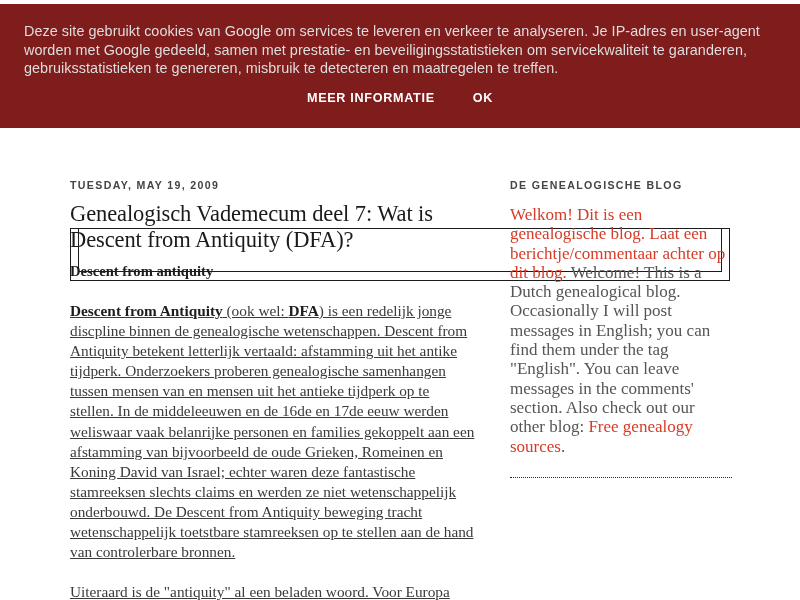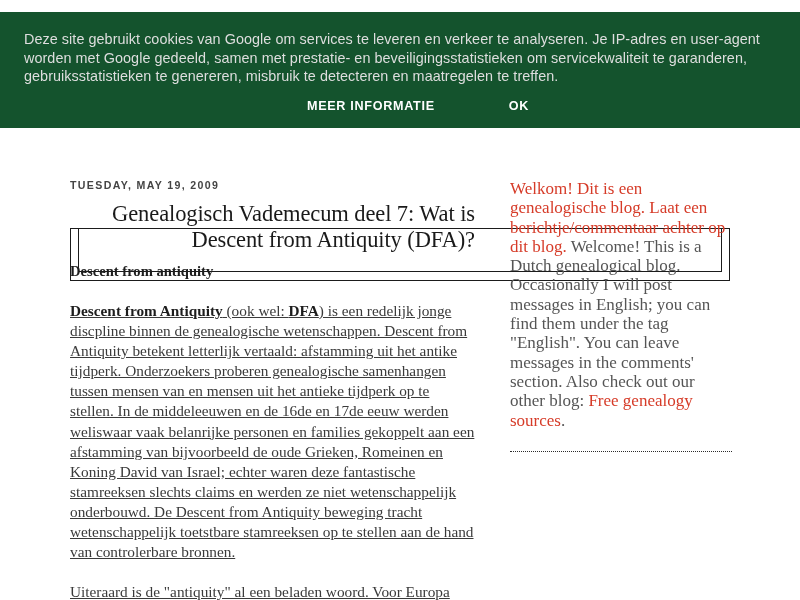--- a/index.html
+++ b/index.html
@@ -11,25 +11,25 @@
     background: #ffffff;
   }
   body {
     font-family: "Liberation Serif", serif;
     color: #333333;
   }
 
   
   #cookie-bar {
     position: absolute;
-    top: 12px;
+    top: 4px;
     left: 0;
     width: 800px;
     height: 139px;
-    background: #14532d;
+    background: #7f1d1d;
     box-sizing: border-box;
     padding: 18px 24px 0 24px;
   }
   #cookie-text {
     font-family: "Liberation Sans", sans-serif;
     font-size: 14.4px;
     line-height: 18.5px;
     color: #dedede;
     letter-spacing: 0.05px;
     margin: 0;
@@ -43,21 +43,20 @@
   .cookie-btn {
     display: inline-block;
     font-family: "Liberation Sans", sans-serif;
     font-size: 12.6px;
     font-weight: bold;
     letter-spacing: 0.7px;
     color: #ffffff;
     cursor: pointer;
     padding: 2px 4px;
     vertical-align: middle;
-    margin-left: 36px;
   }
   #more-info-button { margin-right: 30px; }
 
   
   #header-outer-box {
     position: absolute;
     left: 70px;
     top: 100px;
     width: 660px;
     height: 53px;
@@ -106,21 +105,20 @@
     margin: 0 0 10px 0;
   }
   #post-title {
     font-family: "Liberation Serif", serif;
     font-size: 22.5px;
     font-weight: normal;
     line-height: 26px;
     color: #1a1a1a;
     margin: 0 0 9px 0;
     letter-spacing: -0.1px;
-    text-align: right;
   }
   #post-subtitle {
     font-family: "Liberation Serif", serif;
     font-size: 14.6px;
     font-weight: bold;
     line-height: 18px;
     color: #1d1d1d;
     margin: 0 0 21px 0;
   }
   .post-para {
@@ -185,20 +183,21 @@
       <h1 id="post-title">Genealogisch Vademecum deel 7: Wat is Descent from Antiquity (DFA)?</h1>
 
       <h2 id="post-subtitle">Descent from antiquity</h2>
 
       <p class="post-para"><b>Descent from Antiquity</b><span> (ook wel: </span><b>DFA</b><span>) is een redelijk jonge discpline binnen de genealogische wetenschappen. Descent from Antiquity betekent letterlijk vertaald: afstamming uit het antike tijdperk. Onderzoekers proberen genealogische samenhangen tussen mensen van en mensen uit het antieke tijdperk op te stellen. In de middeleeuwen en de 16de en 17de eeuw werden weliswaar vaak belanrijke personen en families gekoppelt aan een afstamming van bijvoorbeeld de oude Grieken, Romeinen en Koning David van Israel; echter waren deze fantastische stamreeksen slechts claims en werden ze niet wetenschappelijk onderbouwd. De Descent from Antiquity beweging tracht wetenschappelijk toetstbare stamreeksen op te stellen aan de hand van controlerbare bronnen.</span></p>
 
       <p class="post-para">Uiteraard is de "antiquity" al een beladen woord. Voor Europa wordt meestal de ondergang van het West-Romeinse Rijk in het jaar 472 als</p>
     </div>
 
     <div id="sidebar">
+      <div id="sidebar-title">DE GENEALOGISCHE BLOG</div>
 
       <div id="sidebar-body">
         <span class="red-text">Welkom! Dit is een genealogische blog. Laat een berichtje/commentaar achter op dit blog.</span>
         <span>Welcome! This is a Dutch genealogical blog. Occasionally I will post messages in English; you can find them under the tag "English". You can leave messages in the comments' section.</span>
         <span>Also check out our other blog: </span><span class="red-link">Free genealogy sources</span><span>.</span>
       </div>
 
       <div id="sidebar-divider"></div>
     </div>
 

